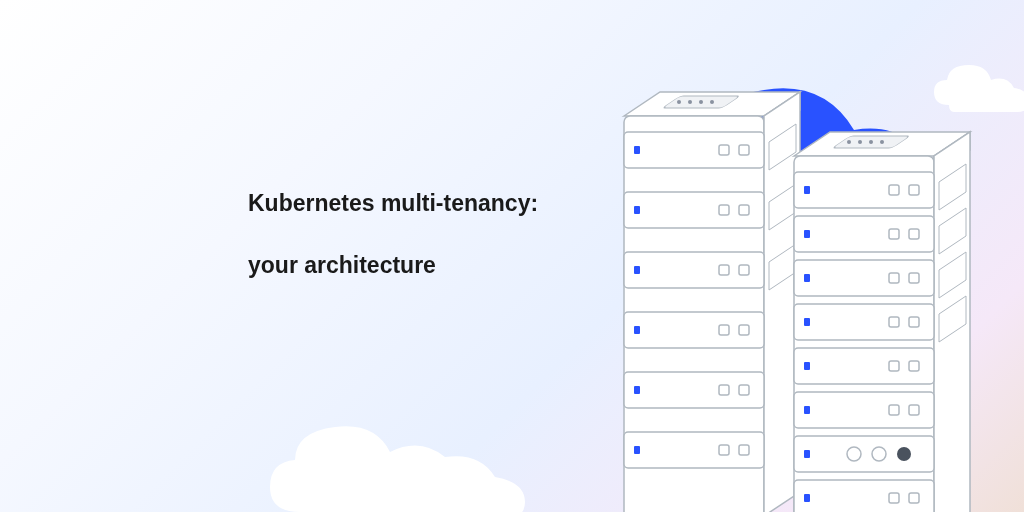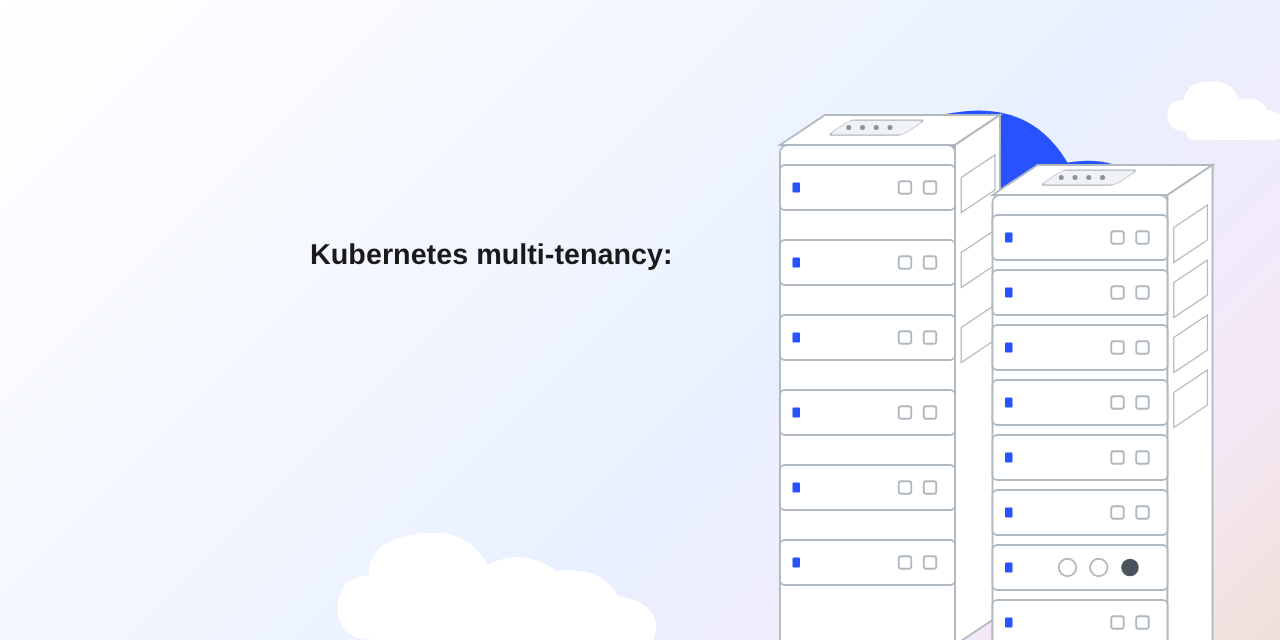--- a/index.html
+++ b/index.html
@@ -48,20 +48,21 @@
   <path d="M 20 45 Q 5 45 5 32 Q 5 20 18 20 Q 20 5 40 5 Q 58 5 62 20 Q 78 15 85 28 Q 100 30 100 42 Q 100 52 88 52 L 25 52 Q 20 52 20 45 Z" fill="#ffffff"></path>
 </svg>
 
 <svg class="white-cloud" width="280" height="130" viewBox="0 0 280 130" style="bottom: -20px; left: 260px;">
   <path d="M 40 110 Q 10 110 10 85 Q 10 60 35 58 Q 35 30 75 25 Q 115 20 130 50 Q 160 35 185 55 Q 220 50 235 75 Q 265 80 265 100 Q 265 118 240 118 L 50 118 Q 40 118 40 110 Z" fill="#ffffff"></path>
 </svg>
 
 <div class="title">
   <span>Kubernetes multi-tenancy:</span><br>
   <br>
+  <span>your architecture</span>
 </div>
 
 <svg class="servers" width="380" height="460" viewBox="0 0 380 460">
   <defs>
     <g id="drive-slot">
       <rect x="0" y="0" width="140" height="36" rx="4" fill="#ffffff" stroke="#b0b8c0" stroke-width="1.5"></rect>
       <rect x="10" y="14" width="6" height="8" rx="1" fill="#2952ff"></rect>
       <rect x="95" y="13" width="10" height="10" rx="2" fill="none" stroke="#b0b8c0" stroke-width="1.5"></rect>
       <rect x="115" y="13" width="10" height="10" rx="2" fill="none" stroke="#b0b8c0" stroke-width="1.5"></rect>
     </g>

